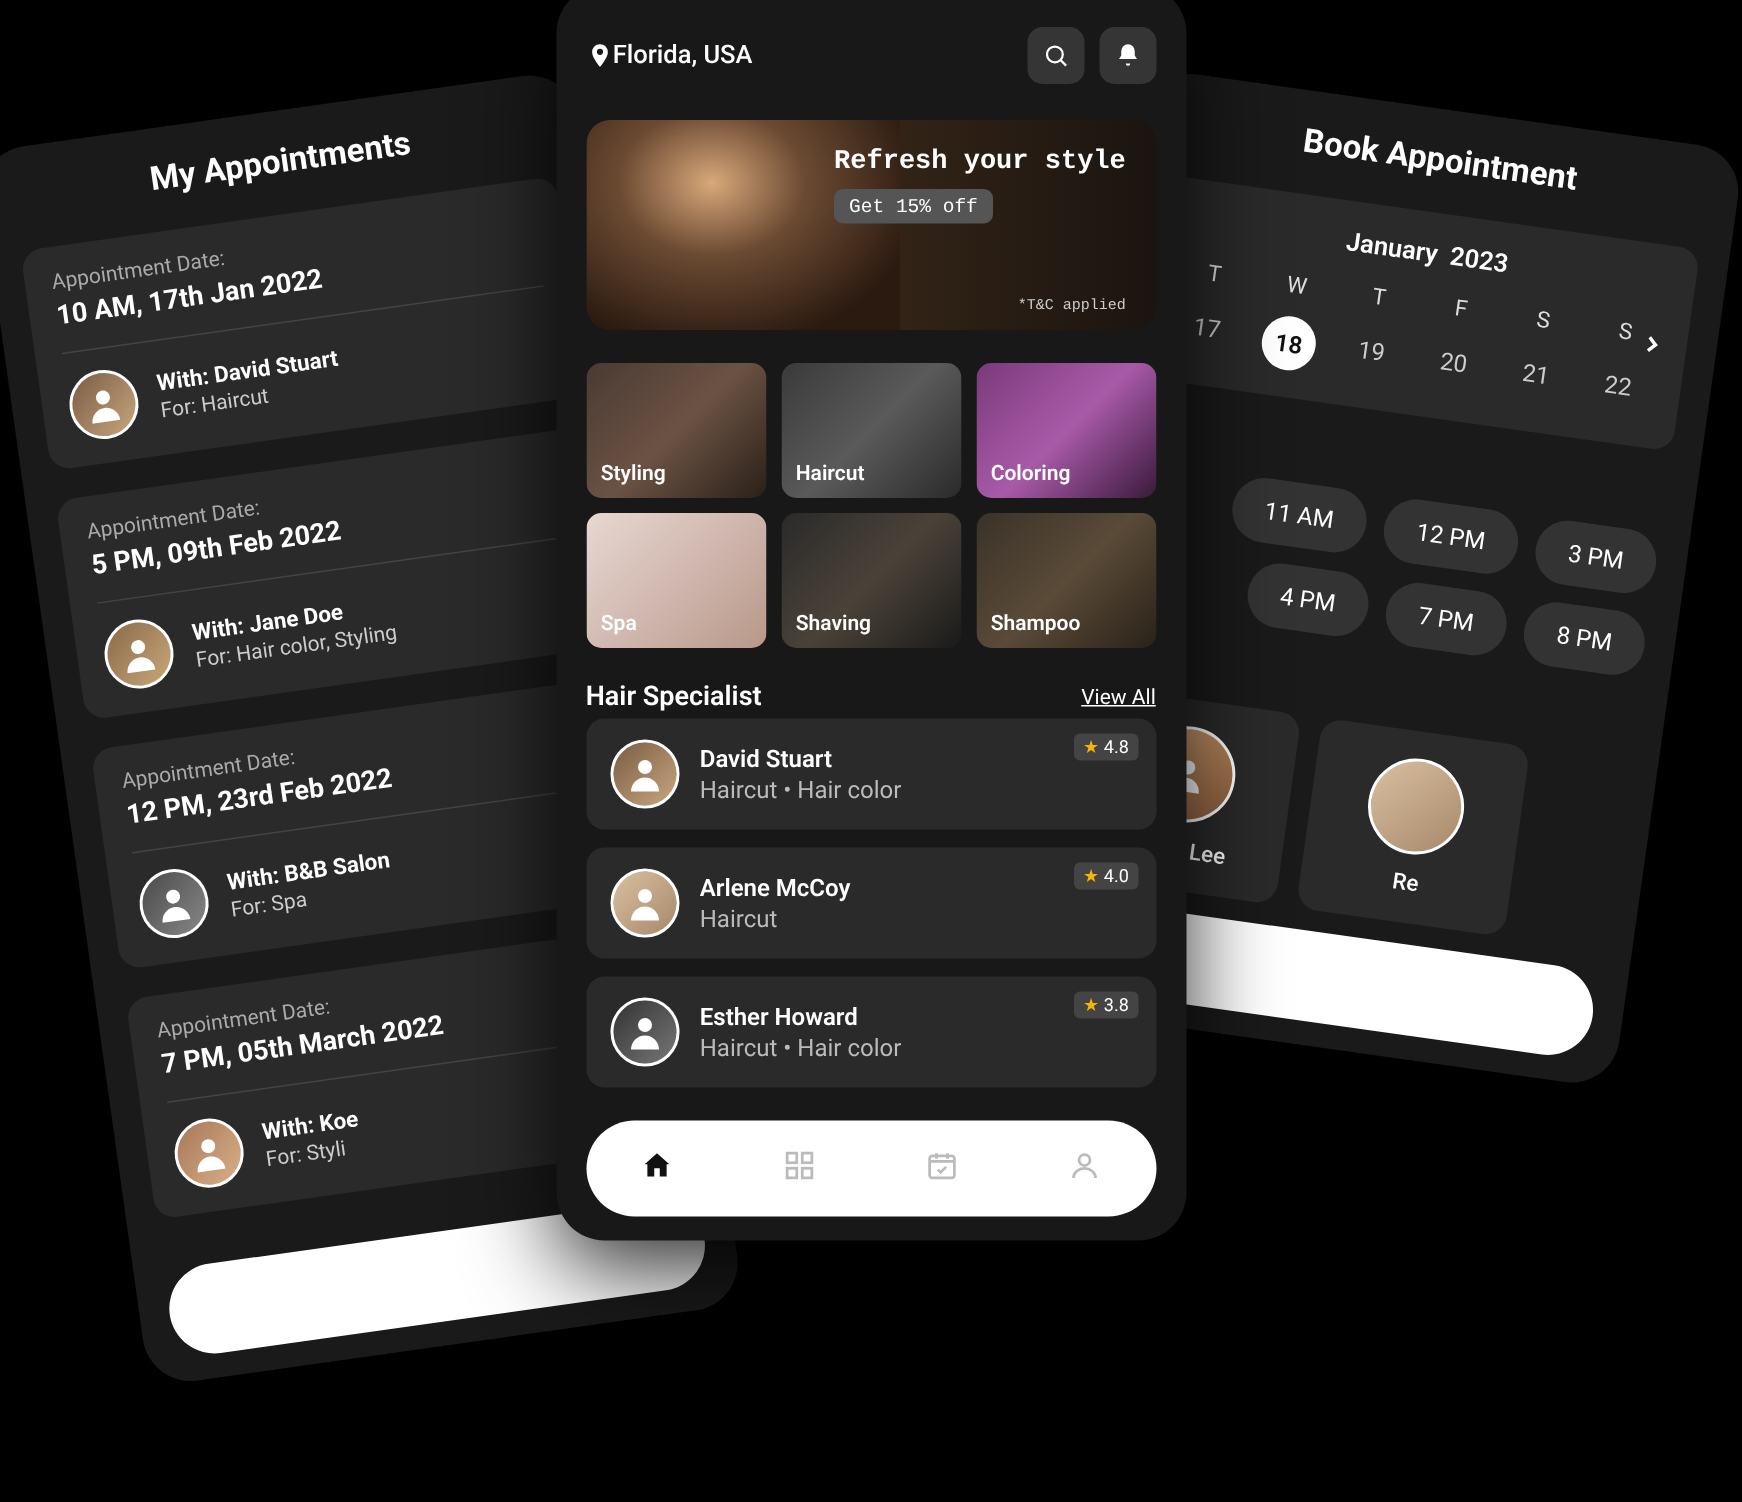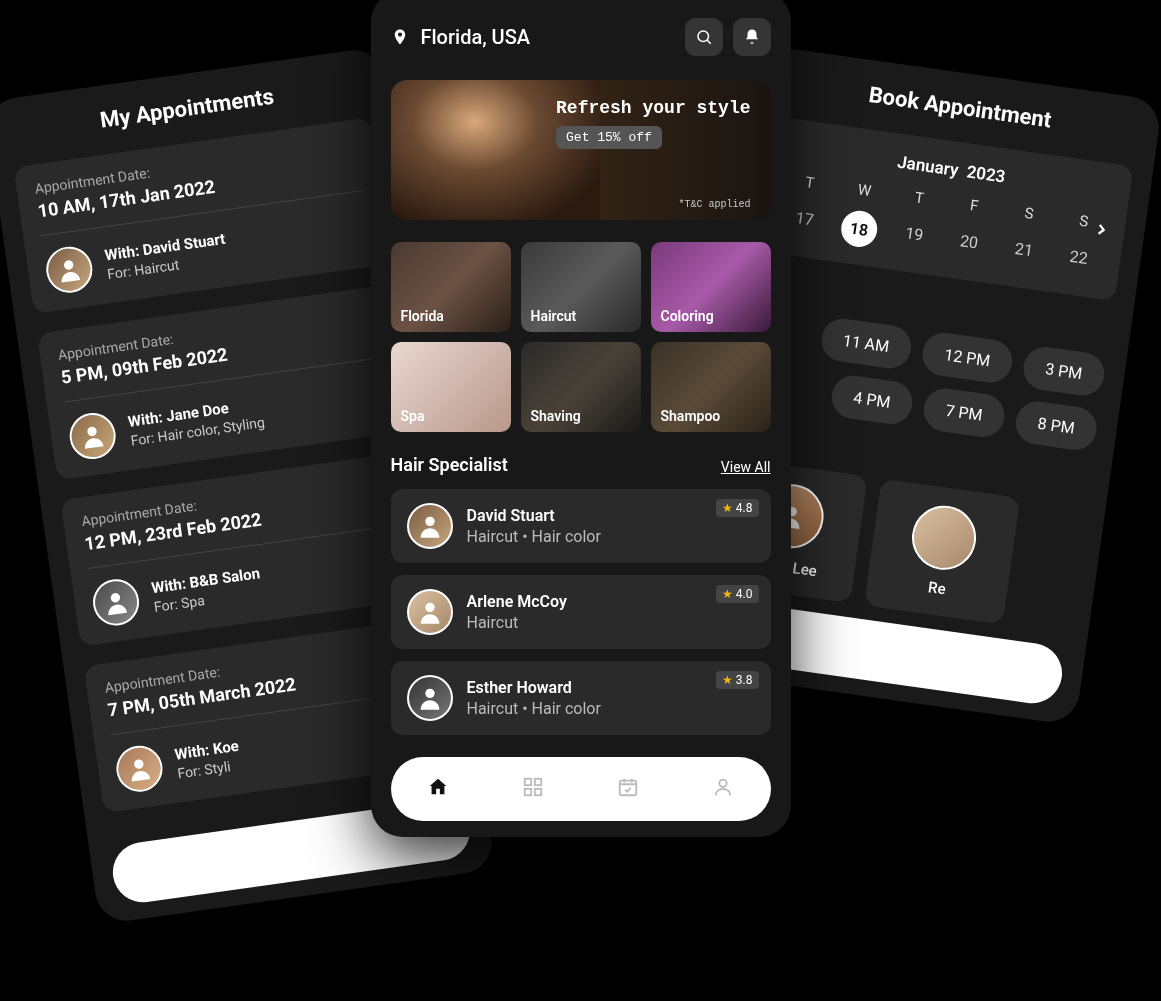--- a/index.html
+++ b/index.html
@@ -74,21 +74,21 @@
     display: flex;
     align-items: center;
     justify-content: space-around;
   }
   .bottom-nav svg { width: 22px; height: 22px; }
   .nav-icon { color: #bbb; }
   .nav-icon.active { color: #111; }
 
   
   .topbar { display:flex; align-items:center; justify-content:space-between; margin-bottom: 18px; padding: 6px 0; }
-  .loc { display:flex; align-items:center; gap:12px; font-size:20px; font-weight:500; }
+  .loc { display:flex; align-items:center; gap:0; font-size:17px; font-weight:500; }
   .top-actions { display:flex; gap:10px; }
   .icon-btn {
     width:38px; height:38px; border-radius:10px; background:#353535;
     display:flex; align-items:center; justify-content:center;
   }
   .icon-btn svg { width:18px; height:18px; }
 
   .promo {
     background: linear-gradient(90deg,#2a1a10,#3a2818 40%,#1a1410);
     border-radius: 16px;
@@ -123,21 +123,21 @@
   }
   .cat-tile .bg { position:absolute; inset:0; }
   .cat-tile span { position:relative; z-index:1; }
   .bg-styling { background: linear-gradient(135deg,#4a3a32,#6b5244,#2a2018); }
   .bg-haircut { background: linear-gradient(135deg,#3a3a3a,#5a5a5a,#2a2a2a); }
   .bg-coloring { background: linear-gradient(135deg,#7a3a7a,#a85aa8,#3a1a3a); }
   .bg-spa { background: linear-gradient(135deg,#e8d8d0,#d0b8b0,#b89888); }
   .bg-shampoo { background: linear-gradient(135deg,#3a3228,#5a4a38,#2a2218); }
   .bg-shaving { background: linear-gradient(135deg,#2a2a2a,#4a4238,#1a1a1a); }
 
-  .spec-head { display:flex; justify-content:space-between; align-items:flex-end; margin-bottom:14px; }
+  .spec-head { display:flex; justify-content:space-between; align-items:center; margin-bottom:4px; }
   .spec-head h2 { font-size:18px; font-weight:600; }
   .view-all { font-size:14px; text-decoration:underline; color:#fff; }
 
   .spec-card {
     background:#2a2a2a; border-radius:12px; padding:14px 16px;
     display:flex; align-items:center; gap:14px; margin-bottom:12px;
     position:relative;
   }
   .spec-name { font-size:16px; font-weight:600; }
   .spec-sub { font-size:16px; color:#bbb; margin-top:2px; }
@@ -356,21 +356,21 @@
         <div class="promo-title">Refresh your style</div>
         <div class="promo-pill">Get 15% off</div>
       </div>
       <div class="promo-tc">*T&amp;C applied</div>
     </div>
 
 
     <div class="cat-grid">
       <div class="cat-tile">
           <div class="bg bg-styling"></div>
-          <span>Florida</span>
+          <span>Styling</span>
         </div>
       <div class="cat-tile">
           <div class="bg bg-haircut"></div>
           <span>Haircut</span>
         </div>
       <div class="cat-tile">
           <div class="bg bg-coloring"></div>
           <span>Coloring</span>
         </div>
       <div class="cat-tile">

